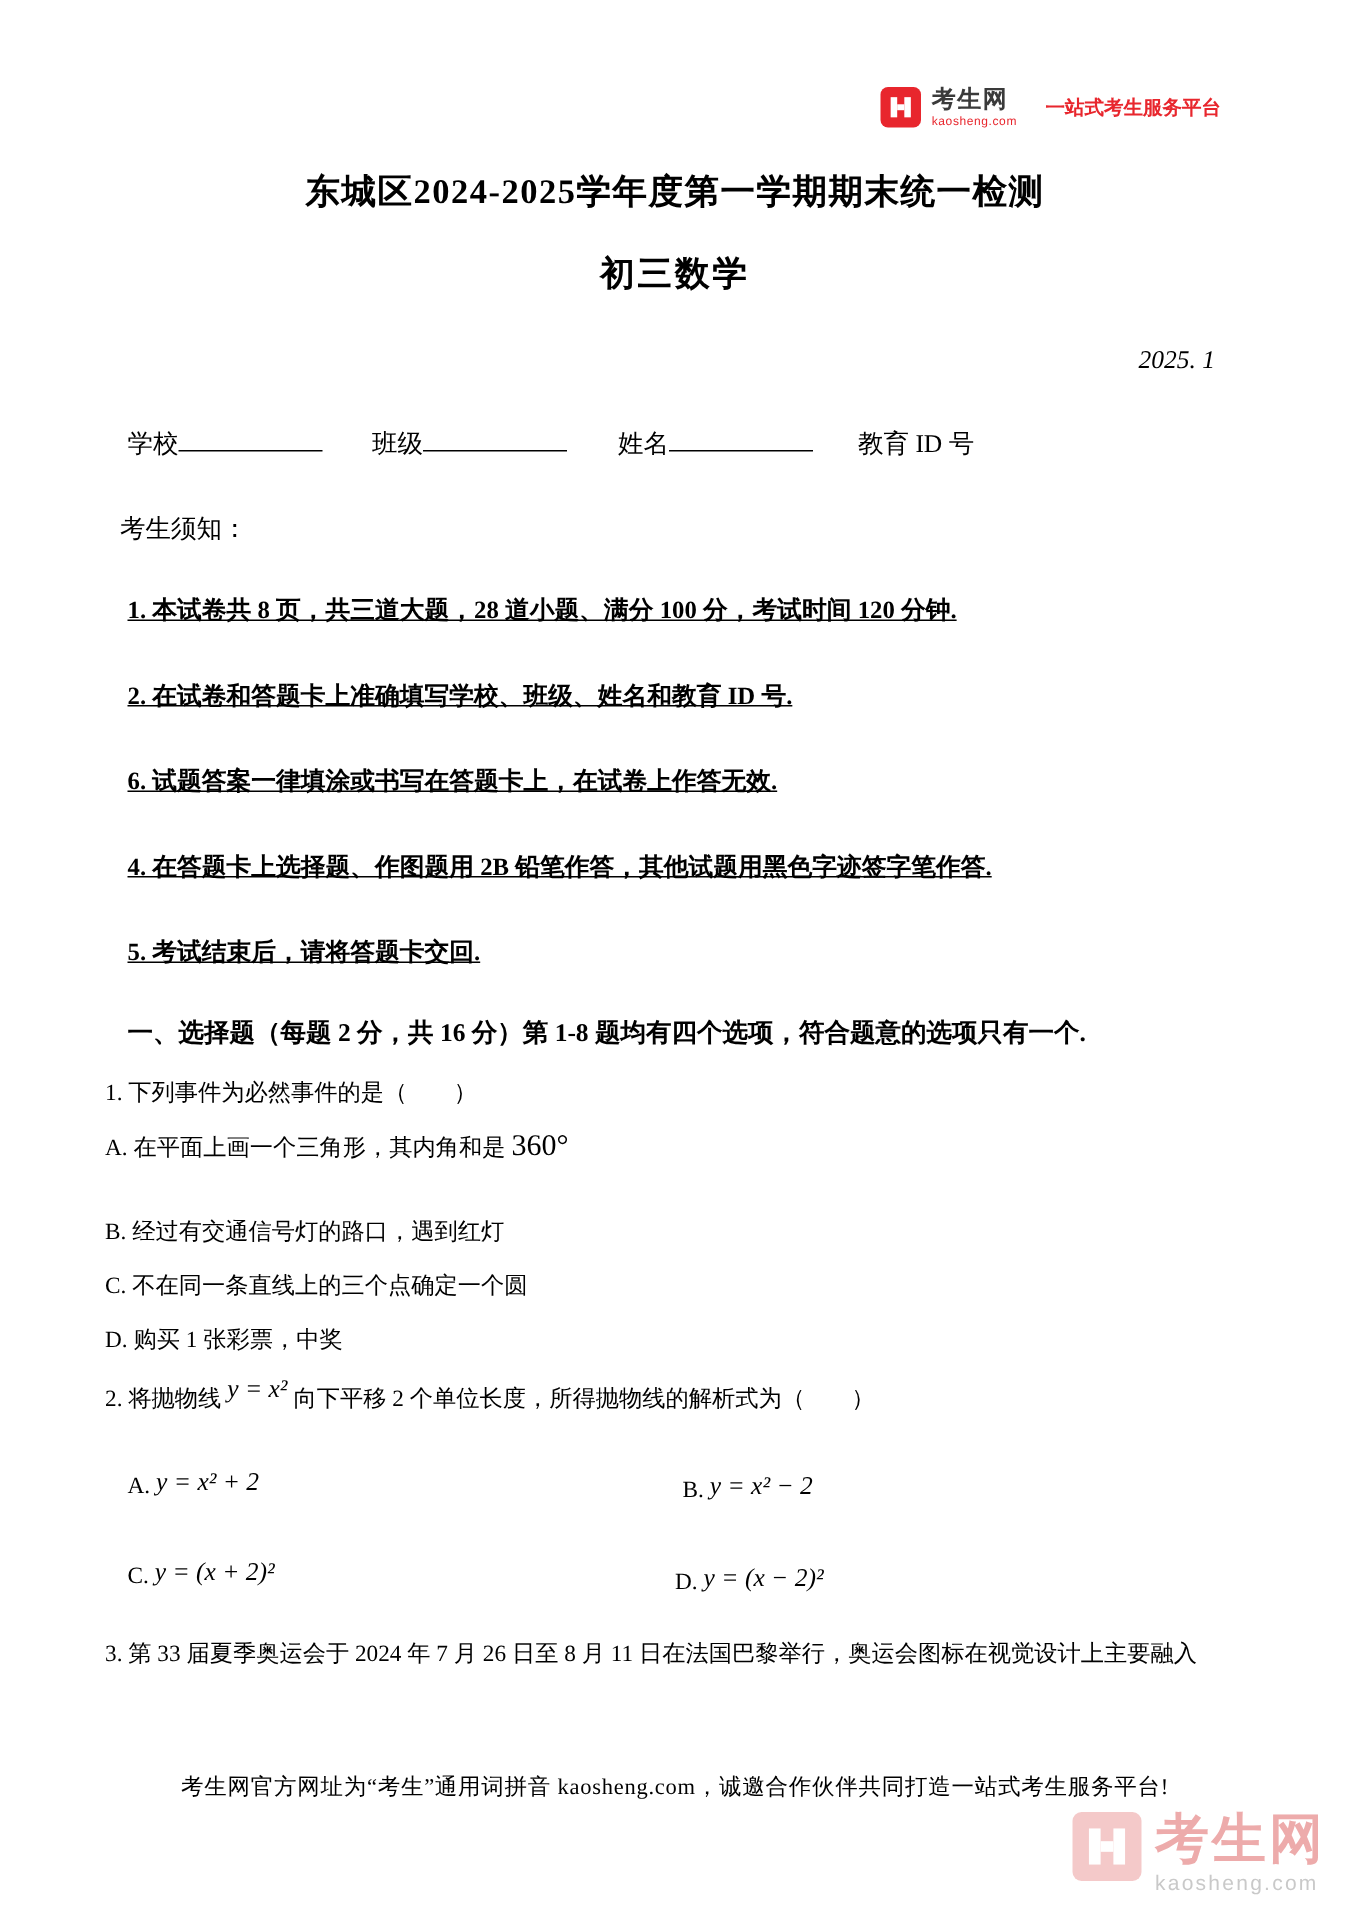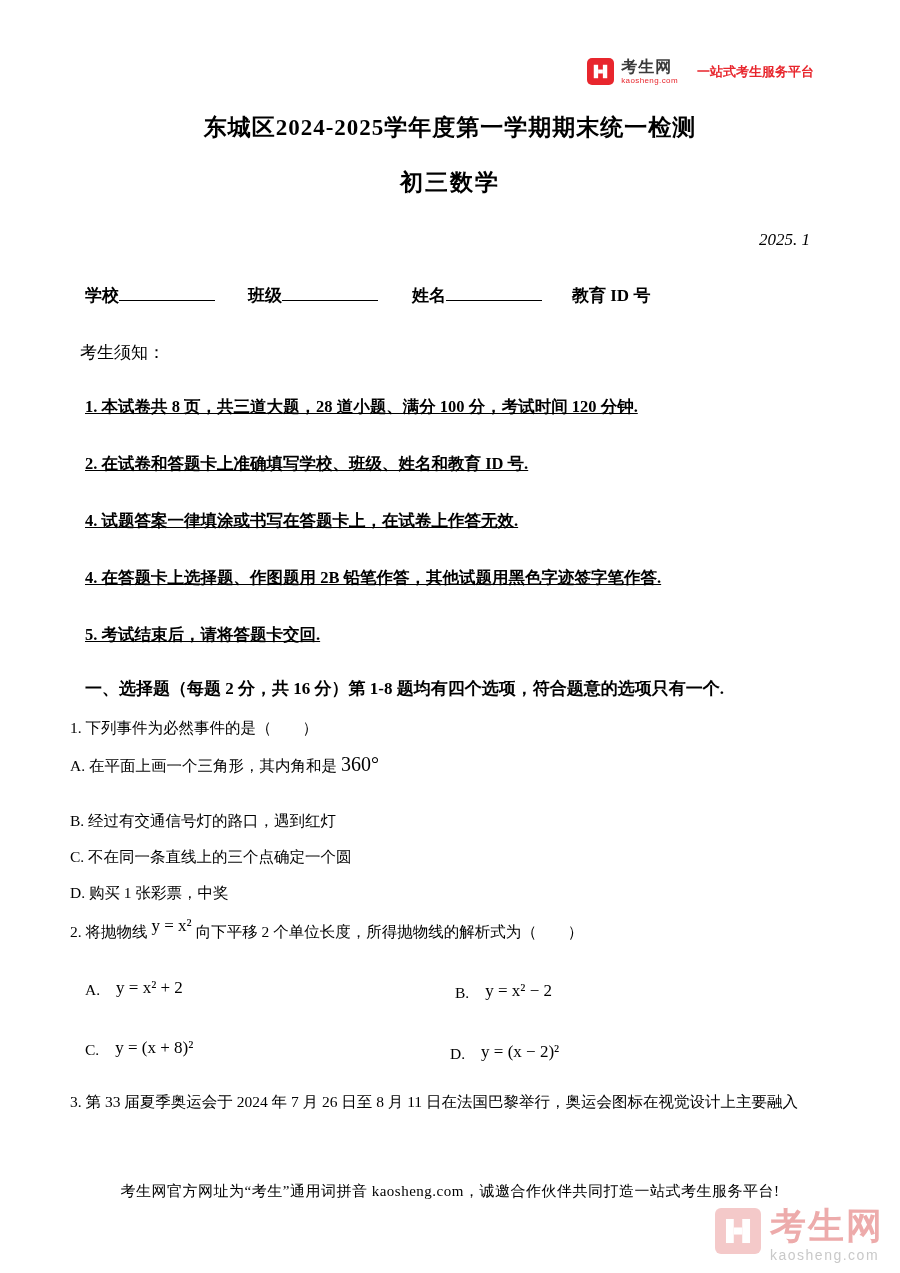--- a/index.html
+++ b/index.html
@@ -15,44 +15,44 @@
   .logo-icon svg{width:19px;height:19px;display:block;}
   .logo-mid{display:flex;flex-direction:column;line-height:1;}
   .logo-brand{font-family:"Liberation Sans",sans-serif;font-weight:bold;font-size:16px;color:#3a3a3a;letter-spacing:1px;}
   .logo-domain{font-family:"Liberation Sans",sans-serif;font-size:8px;color:var(--accent,#e8262d);margin-top:2px;letter-spacing:.4px;}
   .logo-tagline{font-family:"Liberation Sans",sans-serif;font-size:13px;font-weight:bold;color:var(--accent,#e8262d);white-space:nowrap;margin-left:12px;}
 
   .title{top:112px;left:0;width:100%;text-align:center;font-size:23px;font-weight:bold;letter-spacing:1px;}
   .subtitle{top:167px;left:0;width:100%;text-align:center;font-size:23px;font-weight:bold;letter-spacing:2px;}
   .date{top:230px;right:90px;font-size:17px;font-style:italic;}
 
-  .form-row{top:284px;left:85px;width:740px;height:26px;font-size:17px;font-weight:bold;}
+  .form-row{top:284px;left:85px;width:740px;height:26px;font-size:17px;font-weight:normal;}
   .form-item{position:absolute;top:0;white-space:nowrap;}
   .fi-school{left:0;}.fi-class{left:163px;}.fi-name{left:327px;}.fi-id{left:487px;}
   .blank{display:inline-block;width:96px;height:17px;border-bottom:1.6px solid #000;}
 
   .notice-heading{top:341px;left:80px;font-size:17px;font-weight:normal;}
   .notice-item{left:85px;width:760px;font-size:16.5px;font-weight:bold;white-space:nowrap;text-decoration:underline;}
   .n0{top:396px;}.n1{top:453px;}.n2{top:510px;}.n3{top:567px;}.n4{top:624px;}
 
   .section-heading{top:677px;left:85px;font-size:17px;font-weight:bold;white-space:nowrap;}
 
   .q-stem,.opt{left:70px;font-size:15.5px;white-space:nowrap;}
   .q1-stem{top:718px;}
   .q1-a{top:753px;}
   .math-360{font-size:20px;font-family:"Liberation Serif",serif;margin-left:4px;}
   .q1-b{top:811px;}
   .q1-c{top:847px;}
   .q1-d{top:883px;}
 
   .q2-stem{top:922px;}
-  .math{font-family:"Liberation Serif",serif;}
+  .math{font-family:"Liberation Serif",serif;font-style:italic;}
   .q2-stem .math{display:inline-block;font-size:17px;transform:translateY(-6px);margin:0 4px;}
   .q2-opt{position:absolute;font-size:15.5px;white-space:nowrap;}
-  .q2-opt .math{display:inline-block;font-size:17px;transform:translateY(-2px);margin-left:16px;}
+  .q2-opt .math{display:inline-block;font-size:17px;transform:translateY(-2px);margin-left:4px;}
   .q2-a{top:980px;left:85px;}
   .q2-b{top:983px;left:455px;}
   .q2-c{top:1040px;left:85px;}
   .q2-d{top:1044px;left:450px;}
 
   .q3-stem{top:1092px;width:770px;}
 
   .footer{top:1182px;left:0;width:100%;text-align:center;font-size:15px;letter-spacing:.5px;}
 
   
@@ -98,21 +98,21 @@
       <span>姓名</span><span class="blank"></span>
     </span>
     <span class="form-item fi-id">
       <span>教育 ID 号</span>
     </span>
   </div>
 
   <div class="abs notice-heading">考生须知：</div>
   <div class="abs notice-item n0">1. 本试卷共 8 页，共三道大题，28 道小题、满分 100 分，考试时间 120 分钟.</div>
   <div class="abs notice-item n1">2. 在试卷和答题卡上准确填写学校、班级、姓名和教育 ID 号.</div>
-  <div class="abs notice-item n2">4. 试题答案一律填涂或书写在答题卡上，在试卷上作答无效.</div>
+  <div class="abs notice-item n2">6. 试题答案一律填涂或书写在答题卡上，在试卷上作答无效.</div>
   <div class="abs notice-item n3">4. 在答题卡上选择题、作图题用 2B 铅笔作答，其他试题用黑色字迹签字笔作答.</div>
   <div class="abs notice-item n4">5. 考试结束后，请将答题卡交回.</div>
 
   <div class="abs section-heading">一、选择题（每题 2 分，共 16 分）第 1-8 题均有四个选项，符合题意的选项只有一个.</div>
 
   <div class="abs q-stem q1-stem">1. 下列事件为必然事件的是（　　）</div>
   <div class="abs opt q1-a">
     <span>A. 在平面上画一个三角形，其内角和是</span><span class="math-360">360°</span>
   </div>
   <div class="abs opt q1-c">C. 不在同一条直线上的三个点确定一个圆</div>
@@ -122,21 +122,21 @@
   <div class="abs q-stem q2-stem">
     <span>2. 将抛物线</span><span class="math">y = x²</span><span>向下平移 2 个单位长度，所得抛物线的解析式为（　　）</span>
   </div>
   <div class="q2-opt q2-a">
     <span>A.</span><span class="math">y = x² + 2</span>
   </div>
   <div class="q2-opt q2-b">
     <span>B.</span><span class="math">y = x² − 2</span>
   </div>
   <div class="q2-opt q2-c">
-    <span>C.</span><span class="math">y = (x + 8)²</span>
+    <span>C.</span><span class="math">y = (x + 2)²</span>
   </div>
   <div class="q2-opt q2-d">
     <span>D.</span><span class="math">y = (x − 2)²</span>
   </div>
 
   <div class="abs q-stem q3-stem">3. 第 33 届夏季奥运会于 2024 年 7 月 26 日至 8 月 11 日在法国巴黎举行，奥运会图标在视觉设计上主要融入</div>
 
   <div class="abs footer">考生网官方网址为“考生”通用词拼音 kaosheng.com，诚邀合作伙伴共同打造一站式考生服务平台!</div>
 
   <div class="abs watermark">

